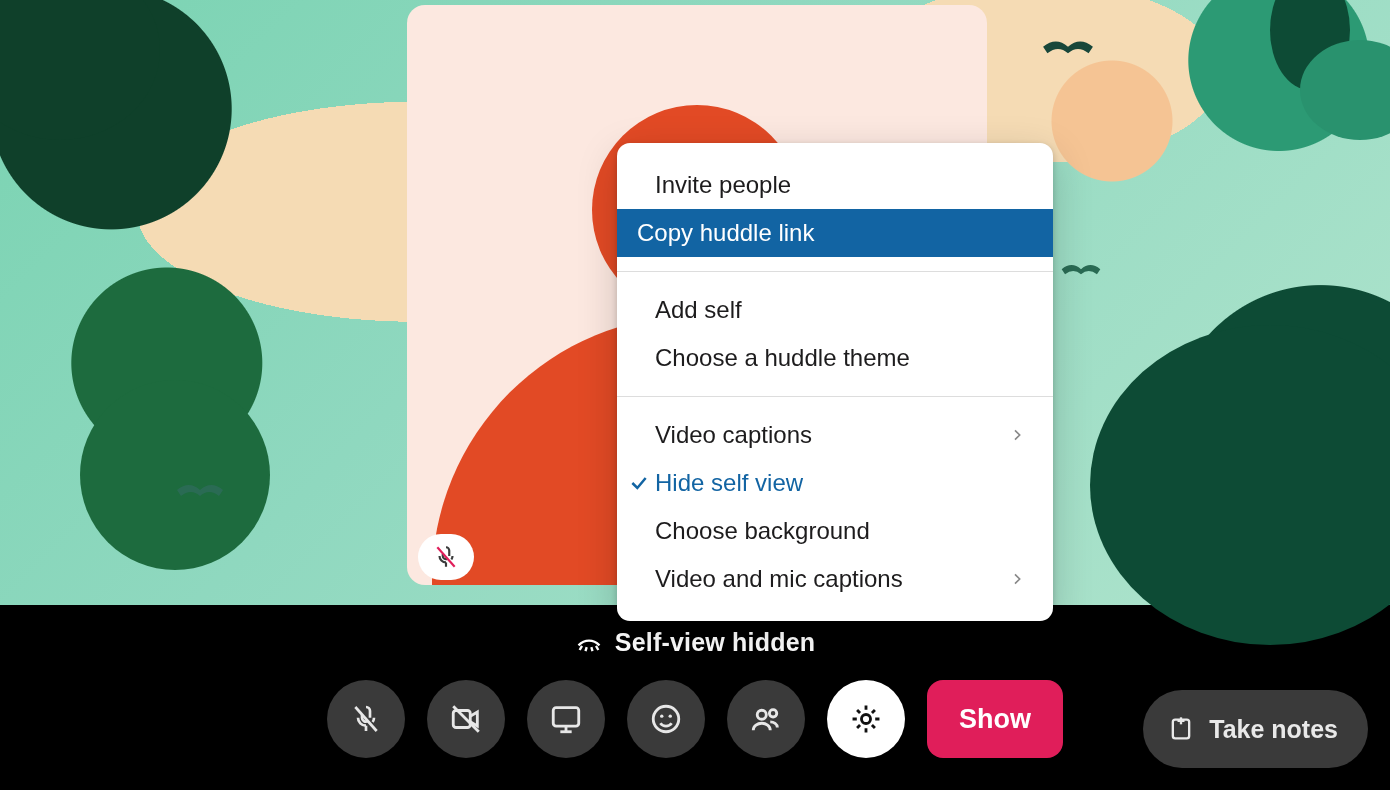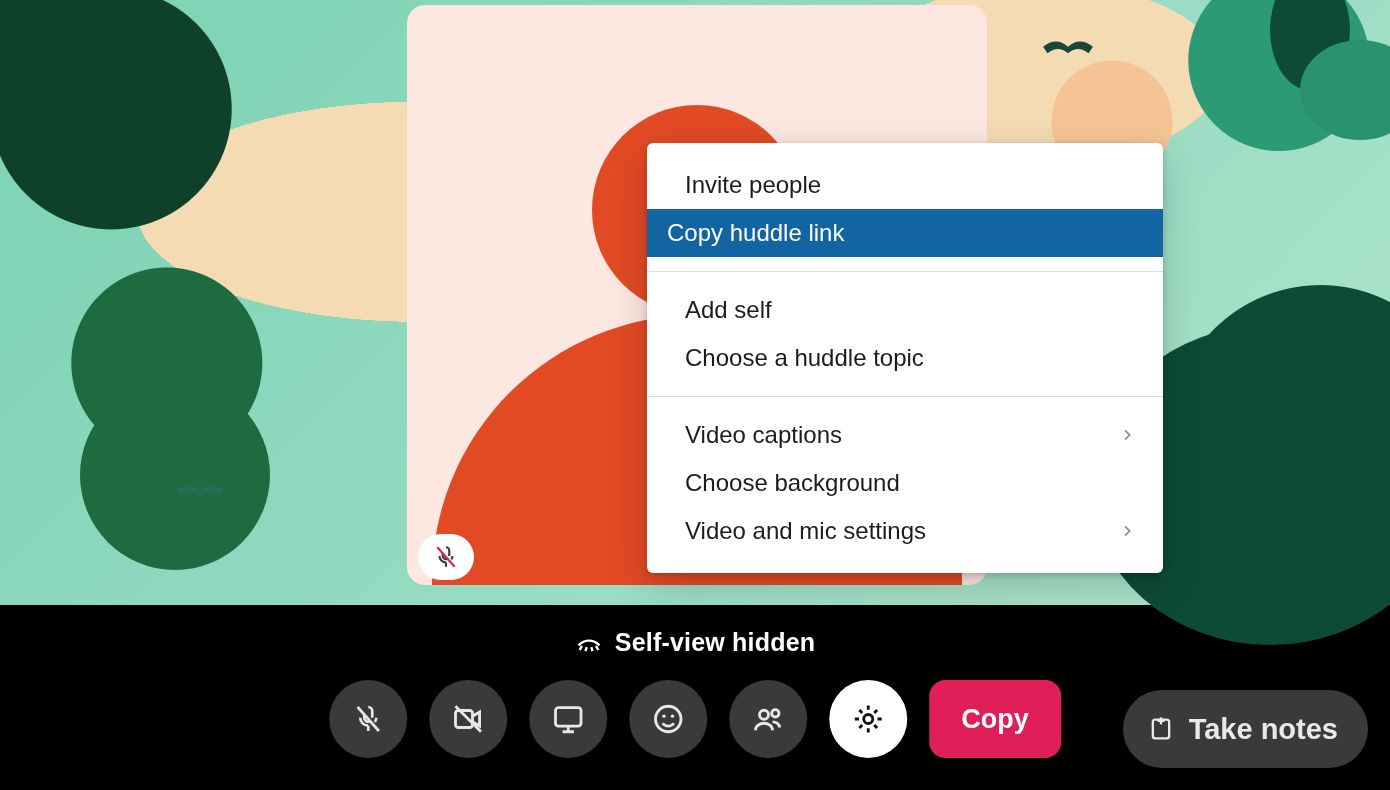--- a/index.html
+++ b/index.html
@@ -142,41 +142,40 @@
 }
 .take-notes {
   position: absolute;
   right: 22px;
   bottom: 22px;
   height: 78px;
   padding: 0 30px 0 24px;
   border-radius: 40px;
   background: #3a3a3a;
   color: #e9e9e9;
-  font-size: 29px;
+  font-size: 25px;
   font-weight: 700;
   display: inline-flex;
   align-items: center;
   gap: 14px;
   cursor: pointer;
 }
 
 
 .menu {
   position: absolute;
   left: 617px;
   top: 143px;
-  width: 516px;
+  width: 436px;
   background: #fff;
-  border-radius: 6px;
+  border-radius: 13px;
   box-shadow: 0 2px 6px rgba(0,0,0,.18), 0 12px 40px rgba(0,0,0,.18);
   padding: 14px 0;
   font-size: 24px;
   color: #1d1c1d;
-  margin-left: 30px;
 }
 .menu .group { padding: 4px 0; }
 .menu .item {
   height: 48px;
   display: flex;
   align-items: center;
   padding: 0 38px 0 38px;
   position: relative;
   cursor: pointer;
 }
@@ -305,21 +304,21 @@
     </div>
 
     <div class="tcircle active" title="Settings">
       <svg width="34" height="34" viewBox="0 0 24 24" fill="none" stroke="currentColor" stroke-width="2">
         <circle cx="12" cy="12" r="3.2"></circle>
         <path d="M12 2.5v3M12 18.5v3M21.5 12h-3M5.5 12h-3M18.3 5.7l-2.1 2.1M7.8 16.2l-2.1 2.1M18.3 18.3l-2.1-2.1M7.8 7.8 5.7 5.7"></path>
       </svg>
     </div>
 
     <div class="leave-btn">
-      <span>Copy</span>
+      <span>Show</span>
     </div>
   </div>
 
   <div class="take-notes">
     <span>
       <svg width="28" height="28" viewBox="0 0 24 24" fill="none" stroke="currentColor" stroke-width="2">
         <rect x="5" y="4" width="14" height="16" rx="2"></rect>
         <line x1="12" y1="2" x2="12" y2="8"></line>
         <line x1="9" y1="5" x2="15" y2="5"></line>
       </svg>
@@ -336,38 +335,46 @@
     <div class="item hl">
       <span>Copy huddle link</span>
     </div>
   </div>
   <hr>
   <div class="group">
     <div class="item">
       <span>Add self</span>
     </div>
     <div class="item">
-      <span>Choose a huddle topic</span>
+      <span>Choose a huddle theme</span>
     </div>
   </div>
   <hr>
   <div class="group">
     <div class="item">
       <span>Video captions</span>
       <span class="chev">
         <svg width="16" height="16" viewBox="0 0 24 24" fill="none" stroke="currentColor" stroke-width="2.5">
             <polyline points="9 5 16 12 9 19"></polyline>
           </svg>
       </span>
     </div>
+    <div class="item checked">
+      <span class="check-icon">
+        <svg width="20" height="20" viewBox="0 0 24 24" fill="none" stroke="#1264a3" stroke-width="3">
+            <polyline points="4 12 10 18 20 6"></polyline>
+          </svg>
+      </span>
+      <span>Hide self view</span>
+    </div>
     <div class="item">
       <span>Choose background</span>
     </div>
     <div class="item">
-      <span>Video and mic settings</span>
+      <span>Video and mic captions</span>
       <span class="chev">
         <svg width="16" height="16" viewBox="0 0 24 24" fill="none" stroke="currentColor" stroke-width="2.5">
             <polyline points="9 5 16 12 9 19"></polyline>
           </svg>
       </span>
     </div>
   </div>
 </div>
 
 </body></html>

